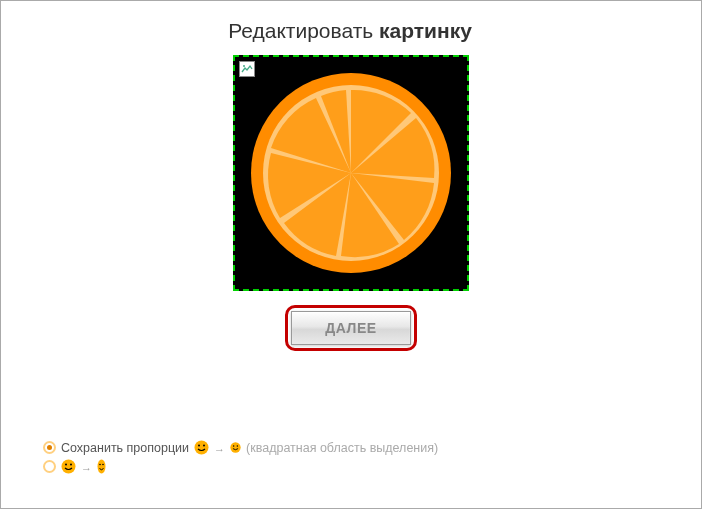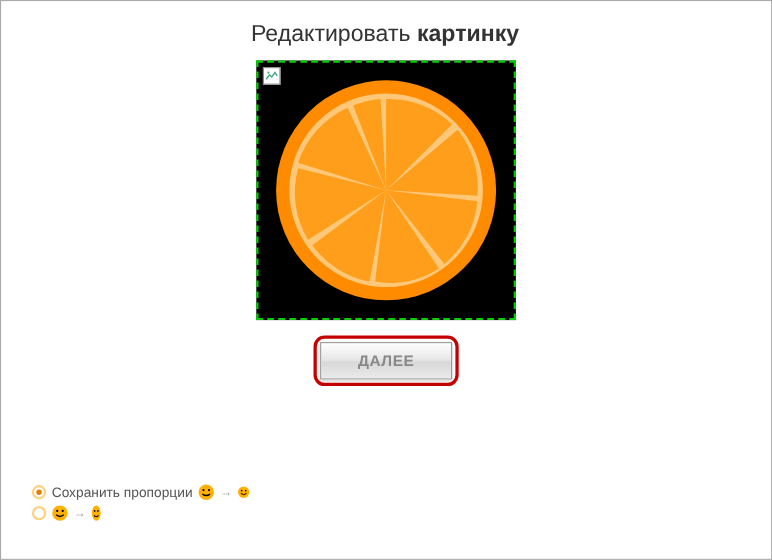--- a/index.html
+++ b/index.html
@@ -59,21 +59,21 @@
     background: linear-gradient(#fefefe, #e8e8e8 45%, #d8d8d8 55%, #eaeaea);
     font-weight: 700;
     font-size: 14px;
     color: #888;
     letter-spacing: 0.5px;
     cursor: pointer;
     box-shadow: inset 0 1px 1px #fff, 0 1px 3px rgba(0,0,0,0.2);
   }
   .options {
     position: absolute;
-    left: 28px;
+    left: 42px;
     bottom: 30px;
     font-size: 12.5px;
     color: #666;
   }
   .opt-row {
     display: flex;
     align-items: center;
     gap: 5px;
     margin: 4px 0;
     cursor: pointer;
@@ -150,20 +150,21 @@
     </span>
     <span class="arrow">→</span>
     <span class="smiley">
       <svg width="11" height="11" viewBox="0 0 15 15">
           <circle cx="7.5" cy="7.5" r="7" fill="#ffb000"></circle>
           <circle cx="5" cy="5.5" r="1" fill="#000"></circle>
           <circle cx="10" cy="5.5" r="1" fill="#000"></circle>
           <path d="M4 9 Q7.5 12 11 9" stroke="#000" stroke-width="1.2" fill="none"></path>
         </svg>
     </span>
+    <span class="hint">(квадратная область выделения)</span>
   </div>
   <div class="opt-row">
     <span class="radio"></span>
     <span class="smiley">
       <svg width="15" height="15" viewBox="0 0 15 15">
           <circle cx="7.5" cy="7.5" r="7" fill="#ffb000"></circle>
           <circle cx="5" cy="5.5" r="1" fill="#000"></circle>
           <circle cx="10" cy="5.5" r="1" fill="#000"></circle>
           <path d="M4 9 Q7.5 12 11 9" stroke="#000" stroke-width="1.2" fill="none"></path>
         </svg>

